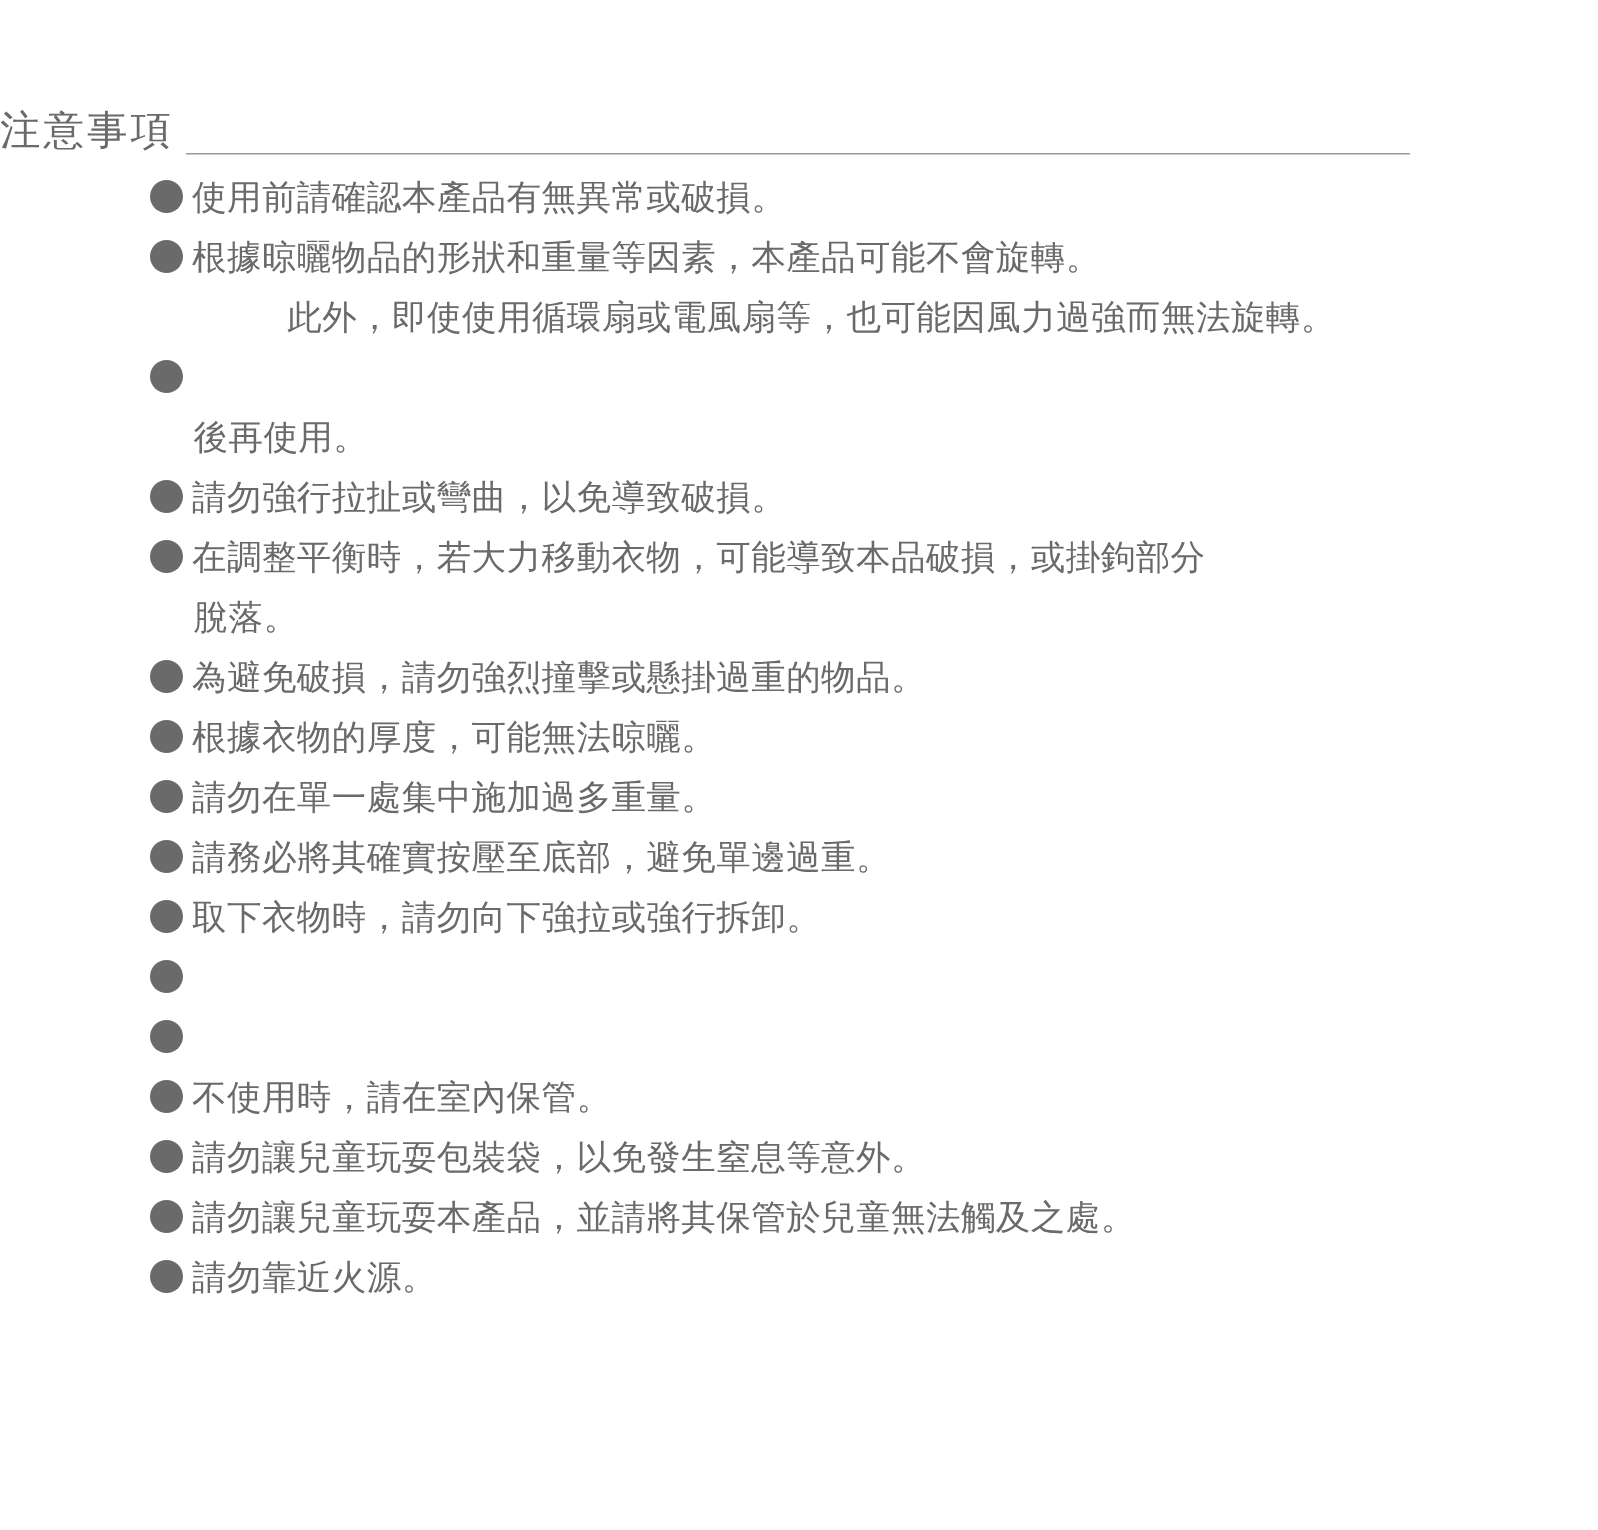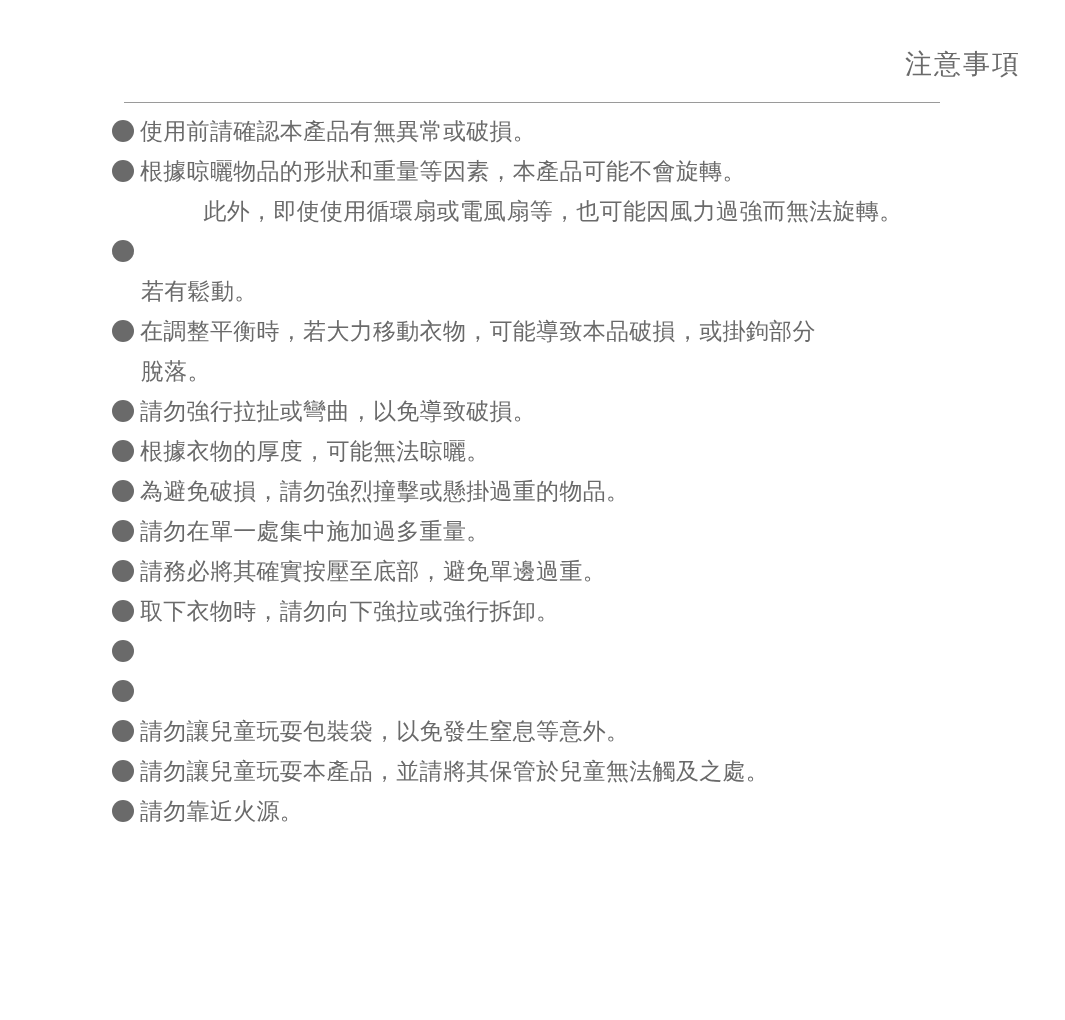--- a/index.html
+++ b/index.html
@@ -10,46 +10,45 @@
     body {
       width: 1065px;
       height: 1020px;
       position: relative;
       overflow: hidden;
       font-family: "DejaVu Sans", "Liberation Sans", sans-serif;
       color: #6a6a6a;
     }
     .title {
       position: absolute;
-      top: 44px;
+      top: 68px;
       left: 0;
       width: 1021px;
-      text-align: right;
+      text-align: left;
       font-size: 27px;
       letter-spacing: 2px;
       color: #6a6a6a;
       line-height: 40px;
     }
     .rule {
       position: absolute;
       top: 102px;
       left: 124px;
       width: 816px;
       height: 0;
       border-top: 1.5px solid #9a9a9a;
     }
     .notes {
       position: absolute;
       top: 112px;
-      left: 112px;
+      left: 100px;
       width: 860px;
       margin: 0;
       padding: 0;
       list-style: none;
-      font-family: Liberation Serif, serif;
     }
     .line {
       height: 40px;
       line-height: 40px;
       font-size: 23px;
       white-space: nowrap;
       letter-spacing: 0.3px;
       color: #6a6a6a;
     }
     .bullet {
@@ -78,51 +77,54 @@
 <ul class="notes">
   <li>
     <div class="line"><span class="bullet"></span><span>使用前請確認本產品有無異常或破損。</span></div>
   </li>
   <li>
     <div class="line"><span class="bullet"></span><span>根據晾曬物品的形狀和重量等因素，本產品可能不會旋轉。</span></div>
     <div class="line cont shallow"><span>此外，即使使用循環扇或電風扇等，也可能因風力過強而無法旋轉。</span></div>
   </li>
   <li>
     <div class="line"><span class="bullet"></span></div>
-    <div class="line cont"><span>若有鬆動。</span></div>
+    <div class="line cont"><span>後再使用。</span></div>
+  </li>
+  <li>
+    <div class="line"><span class="bullet"></span><span>請勿強行拉扯或彎曲，以免導致破損。</span></div>
   </li>
   <li>
     <div class="line"><span class="bullet"></span><span>在調整平衡時，若大力移動衣物，可能導致本品破損，或掛鉤部分</span></div>
     <div class="line cont"><span>脫落。</span></div>
   </li>
   <li>
-    <div class="line"><span class="bullet"></span><span>請勿強行拉扯或彎曲，以免導致破損。</span></div>
+    <div class="line"><span class="bullet"></span><span>為避免破損，請勿強烈撞擊或懸掛過重的物品。</span></div>
   </li>
   <li>
     <div class="line"><span class="bullet"></span><span>根據衣物的厚度，可能無法晾曬。</span></div>
-  </li>
-  <li>
-    <div class="line"><span class="bullet"></span><span>為避免破損，請勿強烈撞擊或懸掛過重的物品。</span></div>
   </li>
   <li>
     <div class="line"><span class="bullet"></span><span>請勿在單一處集中施加過多重量。</span></div>
   </li>
   <li>
     <div class="line"><span class="bullet"></span><span>請務必將其確實按壓至底部，避免單邊過重。</span></div>
   </li>
   <li>
     <div class="line"><span class="bullet"></span><span>取下衣物時，請勿向下強拉或強行拆卸。</span></div>
   </li>
   <li>
     <div class="line"><span class="bullet"></span></div>
   </li>
   <li>
     <div class="line"><span class="bullet"></span></div>
   </li>
   <li>
+    <div class="line"><span class="bullet"></span><span>不使用時，請在室內保管。</span></div>
+  </li>
+  <li>
     <div class="line"><span class="bullet"></span><span>請勿讓兒童玩耍包裝袋，以免發生窒息等意外。</span></div>
   </li>
   <li>
     <div class="line"><span class="bullet"></span><span>請勿讓兒童玩耍本產品，並請將其保管於兒童無法觸及之處。</span></div>
   </li>
   <li>
     <div class="line"><span class="bullet"></span><span>請勿靠近火源。</span></div>
   </li>
 </ul>
 

